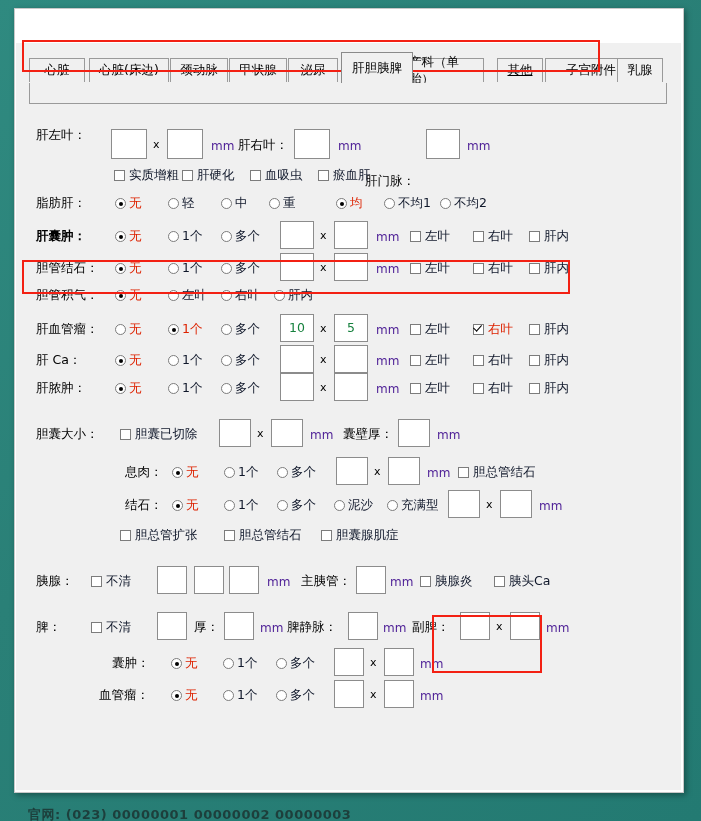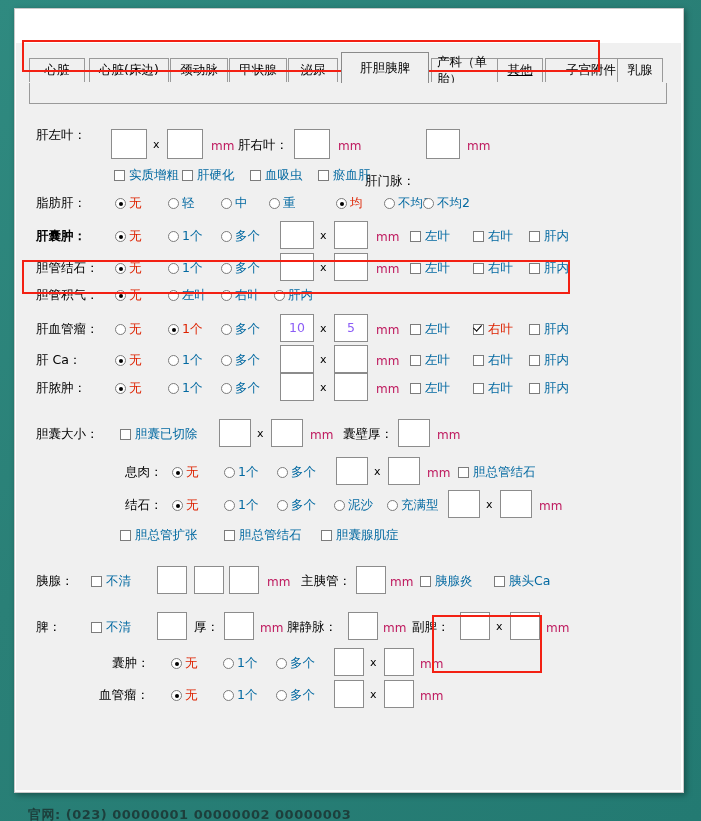--- a/index.html
+++ b/index.html
@@ -37,26 +37,26 @@
   .tab.selected{top:0px;height:31px;background:#f0f0f0;border-color:#8a8a8a;
     z-index:5;font-weight:normal;}
   .tabpage{position:absolute;left:13px;top:40px;width:636px;height:20px;
     border-left:1px solid #9a9a9a;border-right:1px solid #9a9a9a;
     border-bottom:1px solid #9a9a9a;background:#f0f0f0;}
 
   
   .form{position:absolute;left:0;top:52px;width:665px;height:640px;}
   .row{position:absolute;height:22px;display:flex;align-items:center;}
   .lbl{color:#000;font-size:12.5px;white-space:nowrap;}
-  .lbl-blue{color:#0369a1;font-size:12.5px;white-space:nowrap;}
+  .lbl-blue{color:#0f172a;font-size:12.5px;white-space:nowrap;}
   .lbl-red{color:#dd2200;font-size:12.5px;white-space:nowrap;}
-  .lbl-mm{color:#be185d;font-size:12px;white-space:nowrap;}
+  .lbl-mm{color:#4c1d95;font-size:12px;white-space:nowrap;}
 
   .tbox{background:#fff;border:1px solid #8c8c8c;box-sizing:border-box;
-    height:26px;width:34px;font-size:12.5px;color:#8b5cf6;text-align:center;
+    height:26px;width:34px;font-size:12.5px;color:#15803d;text-align:center;
     line-height:24px;}
 
   .radio{display:inline-flex;align-items:center;gap:3px;}
   .rdot{width:11px;height:11px;border-radius:50%;border:1px solid #7c7c7c;
     background:#fff;box-sizing:border-box;position:relative;flex:0 0 auto;}
   .rdot.on::after{content:"";position:absolute;left:2.5px;top:2.5px;
     width:4px;height:4px;border-radius:50%;background:#000;}
 
   .cbox{display:inline-flex;align-items:center;gap:4px;}
   .cbsq{width:11px;height:11px;border:1px solid #7c7c7c;background:#fff;
@@ -86,22 +86,22 @@
   <div class="window">
 
     <div class="client">
 
       <div class="tabstrip">
         <div class="tab" style="left:0px;width:56px;">心脏</div>
         <div class="tab" style="left:60px;width:80px;">心脏(床边)</div>
         <div class="tab" style="left:141px;width:58px;">颈动脉</div>
         <div class="tab" style="left:200px;width:58px;">甲状腺</div>
         <div class="tab" style="left:259px;width:50px;">泌尿</div>
-        <div class="tab selected" style="left:312px;width:88px;">肝胆胰脾</div>
-        <div class="tab" style="left:402px;width:81px;">产科（单胎）</div>
+        <div class="tab selected" style="left:312px;width:72px;">肝胆胰脾</div>
+        <div class="tab" style="left:374px;width:81px;">产科（单胎）</div>
         <div class="tab" style="left:468px;width:46px;text-decoration:underline;">其他</div>
         <div class="tab" style="left:516px;width:92px;">子宫附件</div>
         <div class="tab" style="left:588px;width:46px;">乳腺</div>
       </div>
       <div class="tabpage"></div>
 
       <div class="form">
 
         <div class="row" style="left:20px;top:29px;">
           <span class="lbl">肝左叶：</span>
@@ -152,21 +152,21 @@
           <span class="lbl-blue">重</span>
         </div>
         <div class="radio" style="position:absolute;left:320px;top:100px;">
           <span class="rdot on"></span>
           <span class="lbl-red">均</span>
         </div>
         <div class="radio" style="position:absolute;left:368px;top:100px;">
           <span class="rdot"></span>
           <span class="lbl-blue">不均1</span>
         </div>
-        <div class="radio" style="position:absolute;left:407px;top:100px;">
+        <div class="radio" style="position:absolute;left:424px;top:100px;">
           <span class="rdot"></span>
           <span class="lbl-blue">不均2</span>
         </div>
 
         <div style="position:absolute;left:20px;top:133px;font-weight:bold;" class="lbl">肝囊肿：</div>
         <div class="radio" style="position:absolute;left:99px;top:133px;">
           <span class="rdot on"></span>
           <span class="lbl-red">无</span>
         </div>
         <div class="radio" style="position:absolute;left:152px;top:133px;">

